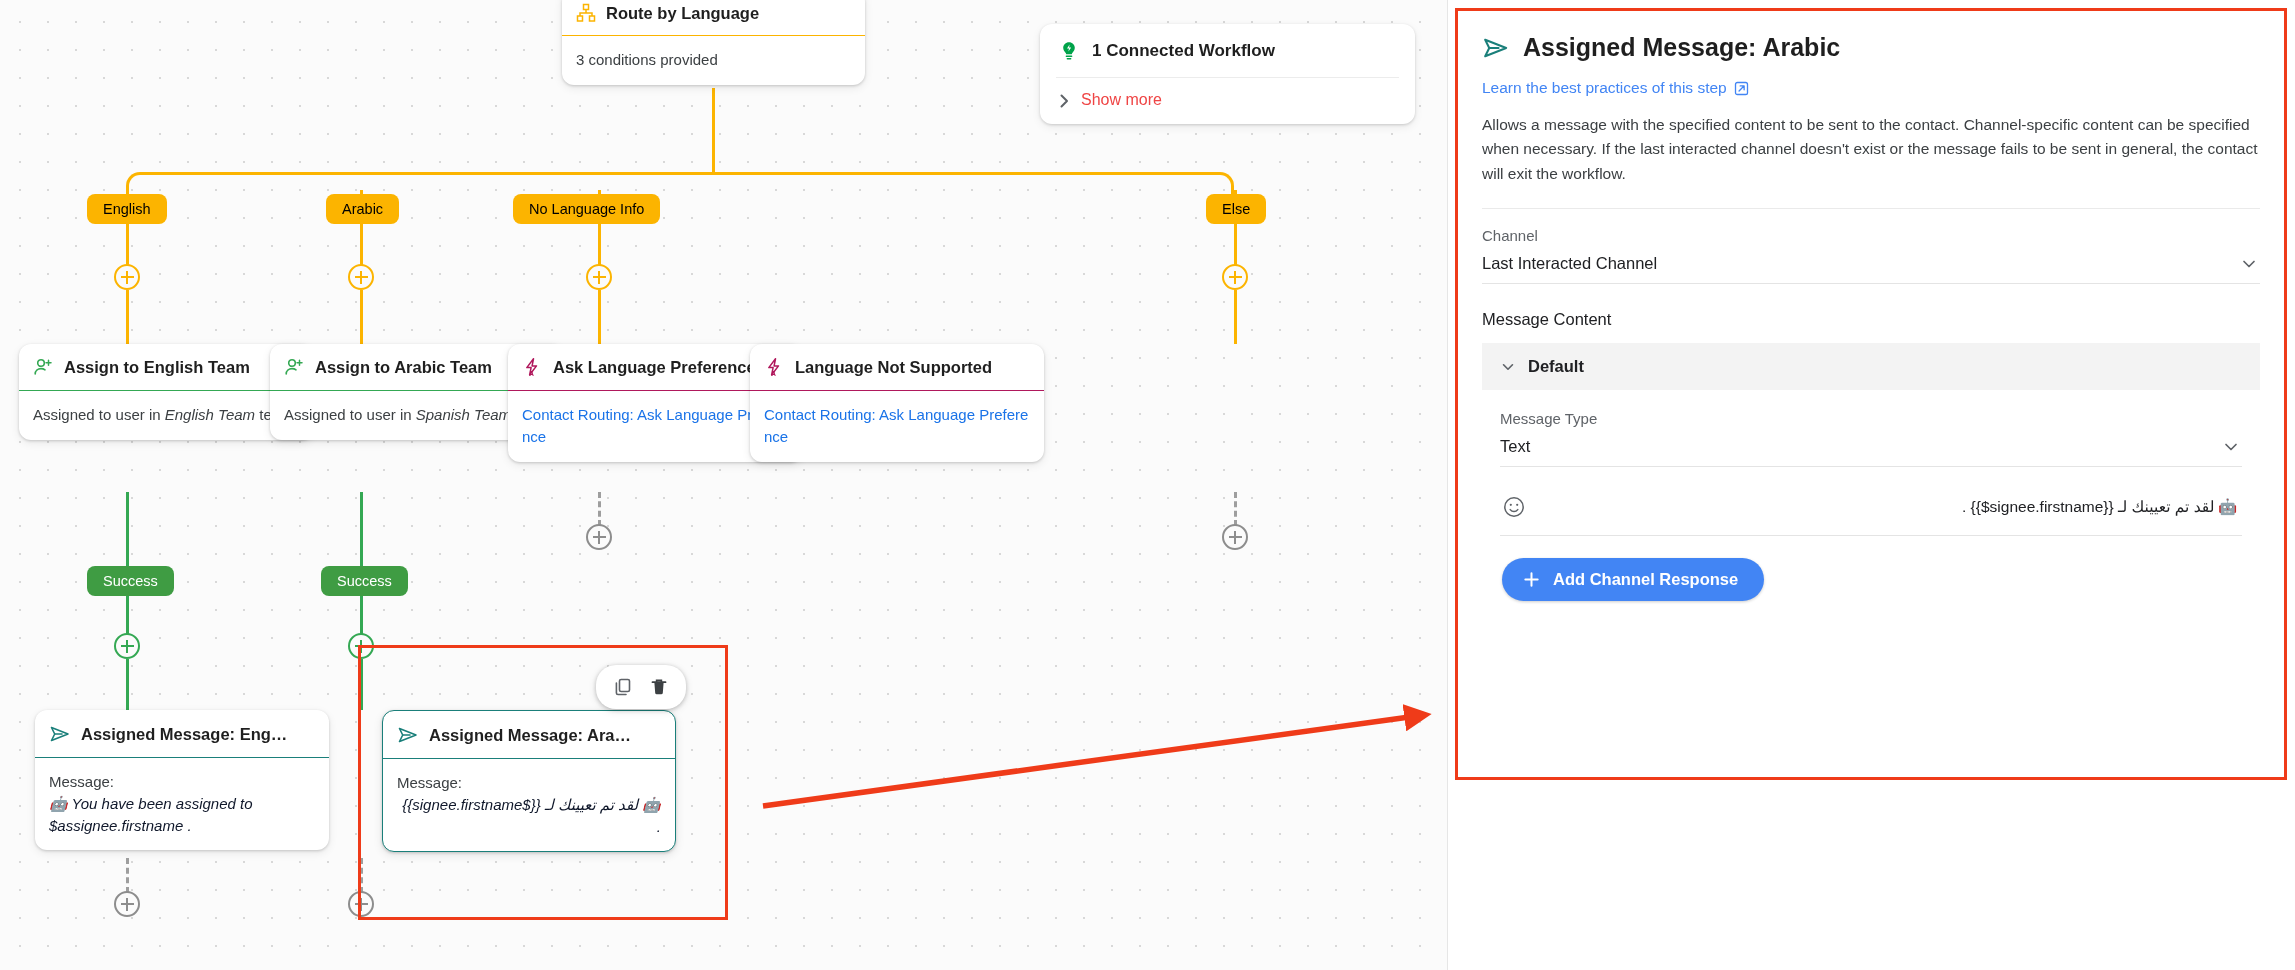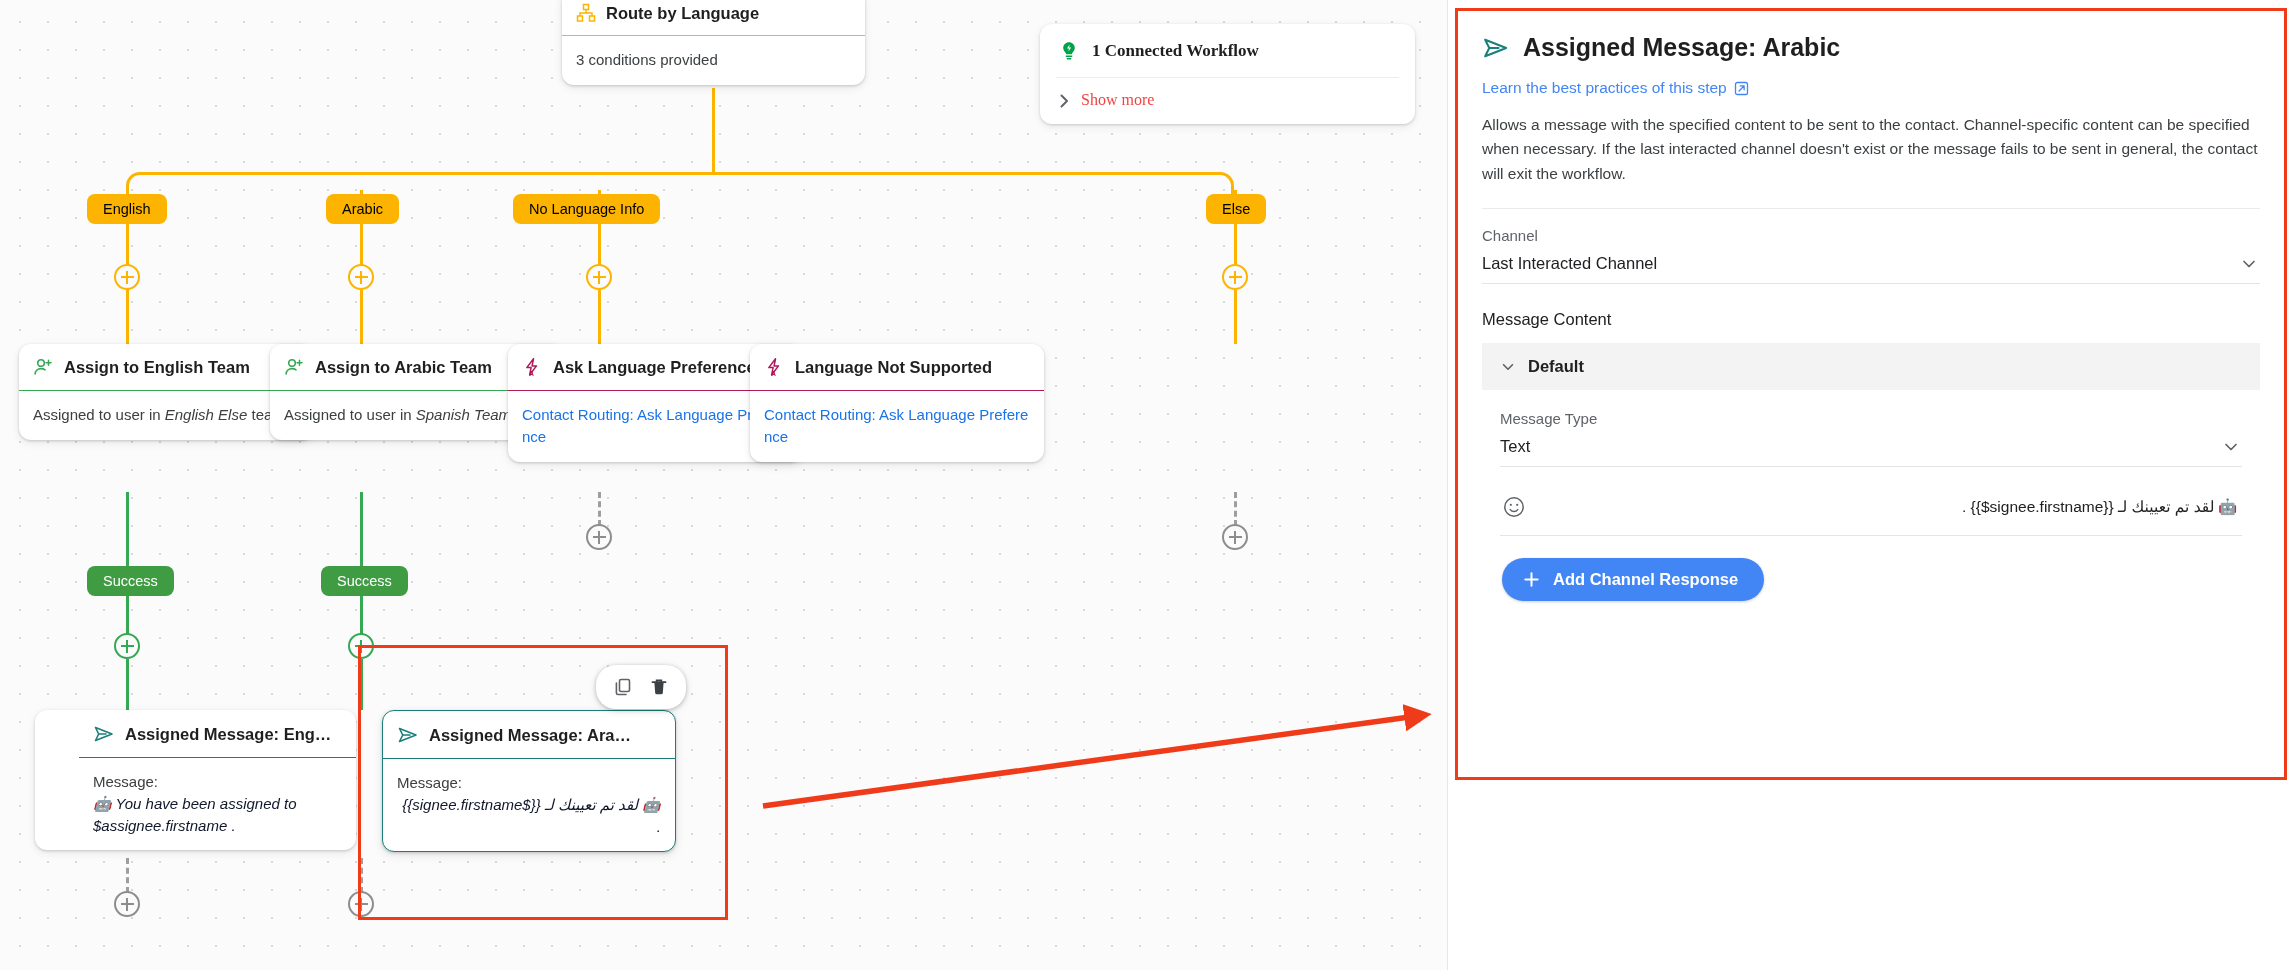--- a/index.html
+++ b/index.html
@@ -225,21 +225,21 @@
           <rect x="1.5" y="13" width="5" height="5" fill="none" stroke="#fcb400" stroke-width="1.5"></rect>
           <rect x="13.5" y="13" width="5" height="5" fill="none" stroke="#fcb400" stroke-width="1.5"></rect>
           <path d="M10 6.5v3.5M4 13v-3h12v3" fill="none" stroke="#fcb400" stroke-width="1.5"></path>
         </svg>
         <span>Route by Language</span>
       </div>
       <div class="node-divider" style="background:#fcb400;"></div>
       <div class="node-body">3 conditions provided</div>
     </div>
 
-    <div class="cw-card" style="left:1040px; top:24px; width:375px;font-family:Liberation Serif, serif;">
+    <div class="cw-card" style="left:1040px; top:24px; width:375px;">
       <div class="cw-head">
         <svg width="22" height="22" viewBox="0 0 22 22">
           <path d="M11 2.2c-3.3 0-5.8 2.5-5.8 5.6 0 2.2 1.2 3.6 2.1 4.8.5.6.8 1.1.9 1.7h5.6c.1-.6.4-1.1.9-1.7.9-1.2 2.1-2.6 2.1-4.8 0-3.1-2.5-5.6-5.8-5.6z" fill="#00a34a"></path>
           <rect x="7.6" y="15.4" width="6.8" height="1.7" rx=".8" fill="#00a34a"></rect>
           <rect x="8.6" y="18" width="4.8" height="1.5" rx=".7" fill="#00a34a"></rect>
           <path d="M11.6 4.6l-2.6 3.9h2l-.6 3 2.8-4.1h-2.1z" fill="#ffffff"></path>
         </svg>
         <span>1 Connected Workflow</span>
       </div>
       <div class="cw-sep"></div>
@@ -275,21 +275,21 @@
       <div class="node-head">
         <svg class="hdr-ico" width="21" height="21" viewBox="0 0 21 21">
           <circle cx="8" cy="6" r="3.3" fill="none" stroke="#34a853" stroke-width="1.6"></circle>
           <path d="M2.2 17c0-3.3 2.6-5.4 5.8-5.4 1.5 0 2.9.4 4 1.2" fill="none" stroke="#34a853" stroke-width="1.6" stroke-linecap="round"></path>
           <path d="M15.5 3.2v5M13 5.7h5" fill="none" stroke="#34a853" stroke-width="1.5" stroke-linecap="round"></path>
         </svg>
         <span>Assign to English Team</span>
       </div>
       <div class="node-divider" style="background:#34a853;"></div>
       <div class="node-body">
-        <span>Assigned to user in </span><span class="it">English Else</span><span> team</span>
+        <span>Assigned to user in </span><span class="it">English Team</span><span> team</span>
       </div>
     </div>
 
     <div class="node" style="left:270px; top:344px; width:294px;">
       <div class="node-head">
         <svg class="hdr-ico" width="21" height="21" viewBox="0 0 21 21">
           <circle cx="8" cy="6" r="3.3" fill="none" stroke="#34a853" stroke-width="1.6"></circle>
           <path d="M2.2 17c0-3.3 2.6-5.4 5.8-5.4 1.5 0 2.9.4 4 1.2" fill="none" stroke="#34a853" stroke-width="1.6" stroke-linecap="round"></path>
           <path d="M15.5 3.2v5M13 5.7h5" fill="none" stroke="#34a853" stroke-width="1.5" stroke-linecap="round"></path>
         </svg>
@@ -339,21 +339,21 @@
     <div class="vline green" style="left:126px; top:596px; height:50px;"></div>
     <div class="plus green" style="left:114px; top:633px;"></div>
     <div class="vline green" style="left:126px; top:659px; height:51px;"></div>
 
     <div class="vline green" style="left:360px; top:492px; height:75px;"></div>
     <div class="pill success" style="left:321px; top:566px;">Success</div>
     <div class="vline green" style="left:360px; top:596px; height:50px;"></div>
     <div class="plus green" style="left:348px; top:633px;"></div>
     <div class="vline green" style="left:360px; top:659px; height:51px;"></div>
 
-    <div class="node" style="left:35px; top:710px; width:321px;padding-left:44px;">
+    <div class="node" style="left:35px; top:710px; width:294px;">
       <div class="node-head">
         <svg class="hdr-ico" width="22" height="22" viewBox="0 0 22 22">
           <path d="M2.5 4.5L19 11 2.5 17.5l3.2-6.5z" fill="none" stroke="#1a7f7a" stroke-width="1.6" stroke-linejoin="round"></path>
           <path d="M5.7 11H13" fill="none" stroke="#1a7f7a" stroke-width="1.6" stroke-linecap="round"></path>
         </svg>
         <span>Assigned Message: Eng…</span>
       </div>
       <div class="node-divider" style="background:#1a7f7a;"></div>
       <div class="node-body">
         <div class="msg-label">Message:</div>

